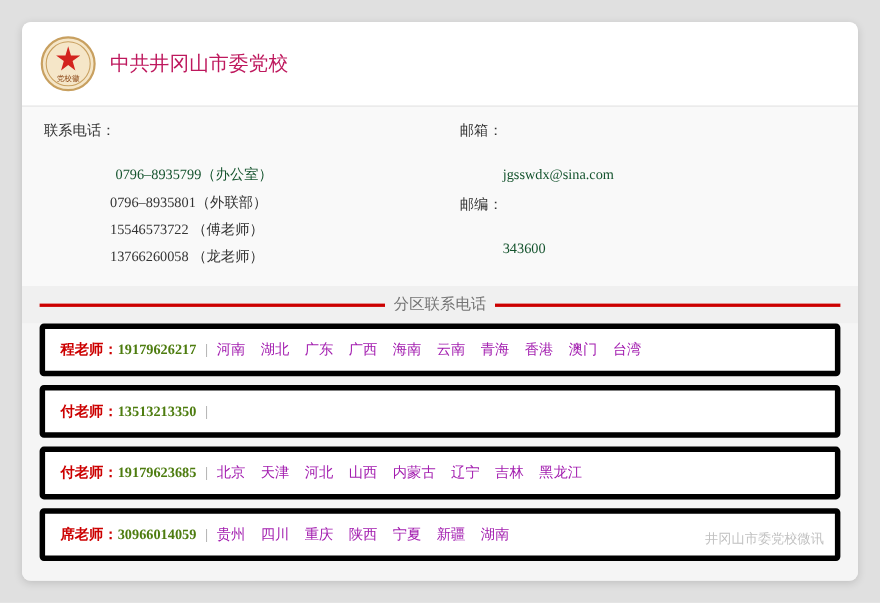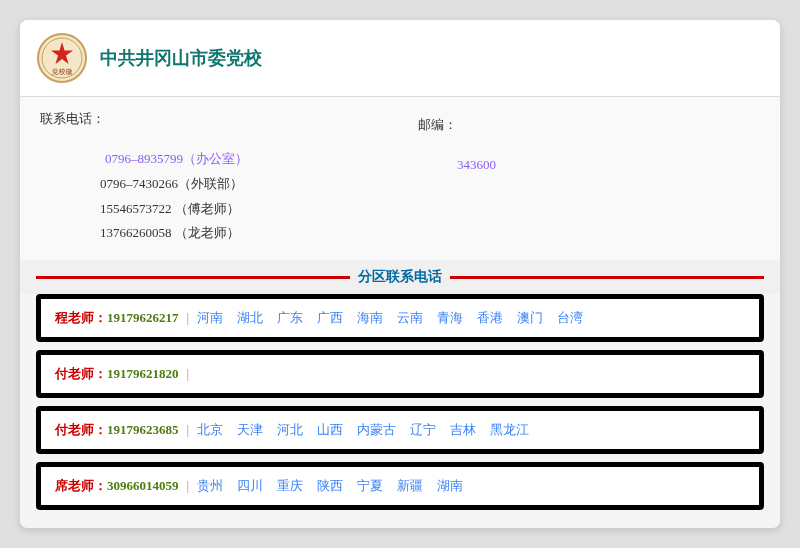--- a/index.html
+++ b/index.html
@@ -27,22 +27,22 @@
       border-bottom: 1px solid #ddd;
     }
     .logo {
       width: 52px;
       height: 52px;
       margin-right: 12px;
       flex-shrink: 0;
     }
     .org-title {
       font-size: 18px;
-      font-weight: bold;
-      color: #0f766e;
+      font-weight: normal;
+      color: #be185d;
     }
     .contact-info {
       background: #f9f9f9;
       padding: 12px 20px;
       display: flex;
       gap: 16px;
     }
     .contact-left {
       flex: 1;
     }
@@ -55,21 +55,21 @@
       margin-bottom: 4px;
       font-size: 13px;
       color: #333;
       line-height: 1.6;
     }
     .contact-label {
       color: #333;
       white-space: nowrap;
     }
     .contact-value {
-      color: #8b5cf6;
+      color: #14532d;
       margin-top: 40px;
     }
     .contact-indent {
       padding-left: 60px;
       font-size: 13px;
       color: #333;
       margin-bottom: 4px;
       line-height: 1.6;
     }
     .section-header {
@@ -77,23 +77,23 @@
       align-items: center;
       padding: 8px 16px;
       background: #f0f0f0;
     }
     .red-line {
       height: 3px;
       background: #c00;
       flex: 1;
     }
     .section-title {
-      color: #0369a1;
+      color: #737373;
       font-size: 14px;
-      font-weight: bold;
+      font-weight: normal;
       margin: 0 8px;
     }
     .district-list {
       padding: 0 16px 10px;
       background: #f5f5f5;
     }
     .district-item {
       background: #fff;
       border: 5px solid #000000;
       border-radius: 4px;
@@ -111,21 +111,21 @@
     .phone-num {
       color: #4d7c0f;
       font-weight: bold;
       white-space: nowrap;
     }
     .divider {
       color: #999;
       margin: 0 8px;
     }
     .regions {
-      color: #3b82f6;
+      color: #a21caf;
       display: flex;
       gap: 14px;
       flex-wrap: wrap;
       text-align: center;
     }
     .last-item {
       position: relative;
     }
     .watermark {
       position: absolute;
@@ -152,30 +152,34 @@
     <span class="org-title">中共井冈山市委党校</span>
   </div>
 
   <div class="contact-info">
     <div class="contact-left">
       <div class="contact-row">
         <span class="contact-label">联系电话：</span>
         <span class="contact-value">0796–8935799（办公室）</span>
       </div>
       <div class="contact-indent">
-        <span>0796–7430266（外联部）</span>
+        <span>0796–8935801（外联部）</span>
       </div>
       <div class="contact-indent">
         <span>15546573722 （傅老师）</span>
       </div>
       <div class="contact-indent">
         <span>13766260058 （龙老师）</span>
       </div>
     </div>
     <div class="contact-right">
+      <div class="contact-row">
+        <span class="contact-label">邮箱：</span>
+        <span class="contact-value">jgsswdx@sina.com</span>
+      </div>
       <div class="contact-row" style="margin-top:6px;">
         <span class="contact-label">邮编：</span>
         <span class="contact-value">343600</span>
       </div>
     </div>
   </div>
 
   <div class="section-header">
     <div class="red-line"></div>
     <span class="section-title">分区联系电话</span>
@@ -195,21 +199,21 @@
           <span>海南</span>
           <span>云南</span>
           <span>青海</span>
           <span>香港</span>
           <span>澳门</span>
           <span>台湾</span>
         </span>
       </div>
       <div class="district-item">
         <span class="teacher-name">付老师：</span>
-        <span class="phone-num">19179621820</span>
+        <span class="phone-num">13513213350</span>
         <span class="divider">|</span>
       </div>
       <div class="district-item">
         <span class="teacher-name">付老师：</span>
         <span class="phone-num">19179623685</span>
         <span class="divider">|</span>
         <span class="regions">
           <span>北京</span>
           <span>天津</span>
           <span>河北</span>
@@ -226,15 +230,16 @@
         <span class="divider">|</span>
         <span class="regions">
           <span>贵州</span>
           <span>四川</span>
           <span>重庆</span>
           <span>陕西</span>
           <span>宁夏</span>
           <span>新疆</span>
           <span>湖南</span>
         </span>
+        <span class="watermark">井冈山市委党校微讯</span>
       </div>
     </div>
 </div>
 
 </body></html>

